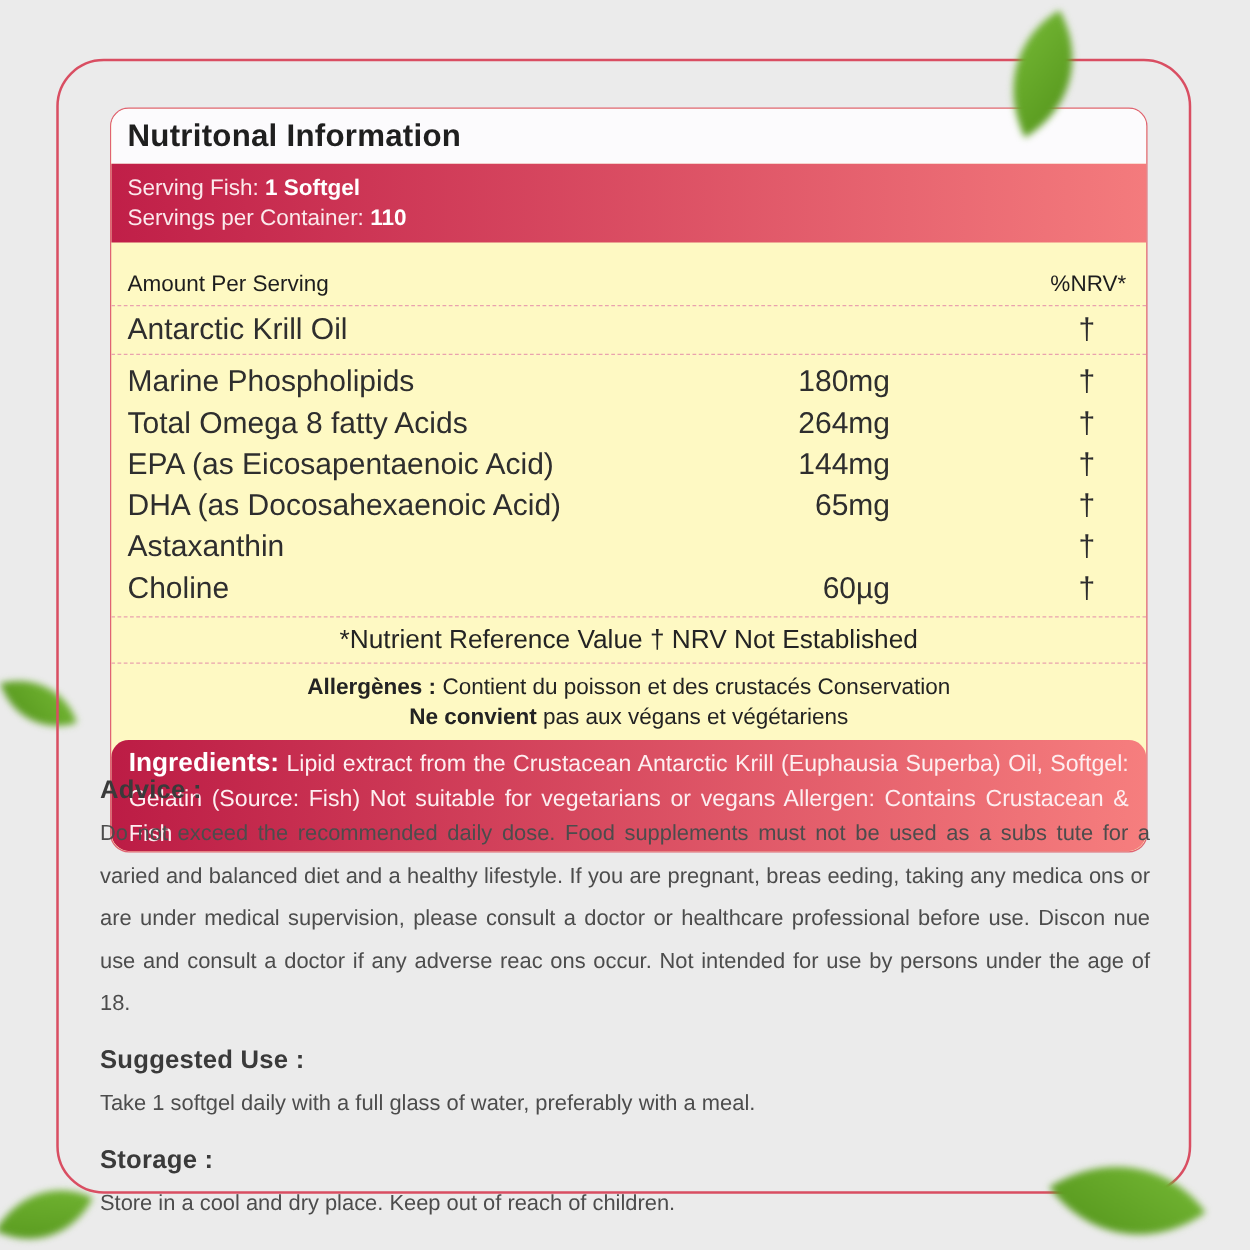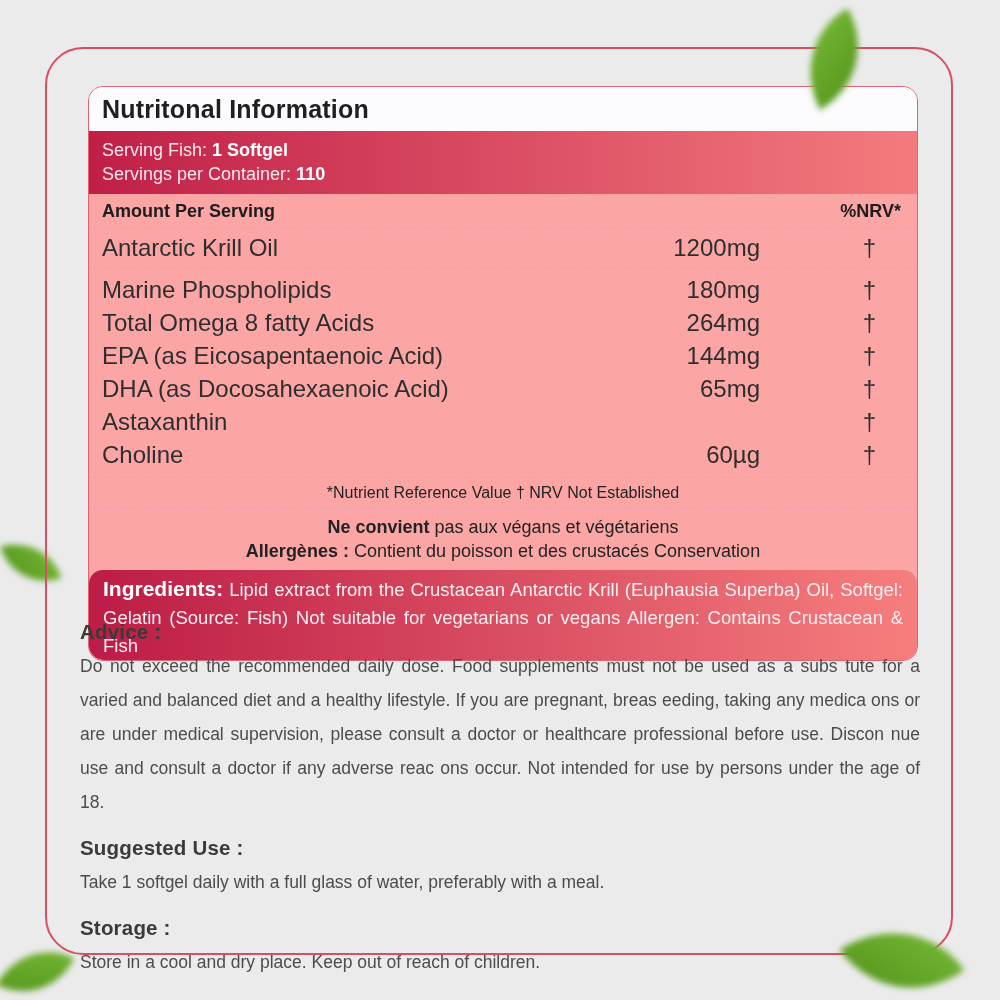--- a/index.html
+++ b/index.html
@@ -11,49 +11,49 @@
   
   .frame{
     position:absolute;left:45px;top:47px;width:908px;height:908px;
     border:2px solid #d94e62;border-radius:38px;z-index:1;
     box-sizing:border-box;
   }
   
   .card{
     position:absolute;left:88px;top:86px;width:830px;z-index:2;
     box-sizing:border-box;border:1px solid #e06373;border-radius:15px;
-    overflow:hidden;background:#fca5a5;
+    overflow:hidden;background:#fef9c3;
   }
   .card-title{
     background:#fcfbfd;padding:8px 12px 7px 13px;
     font-size:25px;font-weight:bold;color:#1f1f1f;letter-spacing:.2px;
   }
   .serving-bar{
     background:linear-gradient(90deg,#c01f48 0%,#f47b7d 100%);
     color:#fbe9ec;padding:7px 12px 8px 13px;font-size:18px;line-height:24px;
   }
   .serving-bar b{color:#ffffff;}
   .thead{
-    display:flex;align-items:center;font-weight:bold;color:#1d1d1d;
-    font-size:18px;padding:7px 0 6px 13px;
+    display:flex;align-items:center;font-weight:normal;color:#1d1d1d;
+    font-size:18px;padding:23px 0 6px 13px;
   }
   .thead .hleft{flex:1;}
   .thead .hright{width:150px;text-align:right;padding-right:16px;}
   .trow{
     display:flex;align-items:center;font-size:24px;color:#2e2e2e;
   }
   .trow .name{flex:1;padding-left:13px;}
   .trow .amount{width:130px;padding-right:62px;text-align:right;}
   .trow .nrv{width:95px;text-align:center;}
   .krill-row{border-top:1px dashed #e9a2ae;border-bottom:1px dashed #e9a2ae;padding:5px 0;}
   .group{padding:5px 0 6px;}
-  .group .trow{padding:2.5px 0;}
+  .group .trow{padding:2.5px 0;gap:48px;}
   .footnote{
     border-top:1px dashed #e9a2ae;border-bottom:1px dashed #e9a2ae;
-    text-align:center;font-size:16px;color:#232323;padding:6px 0;
+    text-align:center;font-size:21px;color:#232323;padding:6px 0;
   }
   .allergen{
     text-align:center;font-size:18px;color:#232323;line-height:24px;
     padding:6px 0 7px;
   }
   .ingredients{
     background:linear-gradient(90deg,#bc1c45 0%,#f67e7e 100%);
     border-radius:14px 14px 15px 15px;
     color:#fdeef0;padding:5px 14px 0;font-size:18.5px;line-height:28px;
     text-align:justify;
@@ -101,21 +101,20 @@
     <div><span>Servings per Container: </span><b>110</b></div>
   </div>
 
   <div class="thead">
     <div class="hleft">Amount Per Serving</div>
     <div class="hright">%NRV*</div>
   </div>
 
   <div class="trow krill-row">
     <div class="name">Antarctic Krill Oil</div>
-    <div class="amount">1200mg</div>
     <div class="nrv">†</div>
   </div>
 
   <div class="group">
     <div class="trow">
       <div class="name">Marine Phospholipids</div>
       <div class="amount">180mg</div>
       <div class="nrv">†</div>
     </div>
     <div class="trow">
@@ -140,22 +139,22 @@
     <div class="trow">
       <div class="name">Choline</div>
       <div class="amount">60µg</div>
       <div class="nrv">†</div>
     </div>
   </div>
 
   <div class="footnote">*Nutrient Reference Value † NRV Not Established</div>
 
   <div class="allergen">
+    <div><b>Allergènes :</b><span> Contient du poisson et des crustacés Conservation</span></div>
     <div><b>Ne convient</b><span> pas aux végans et végétariens</span></div>
-    <div><b>Allergènes :</b><span> Contient du poisson et des crustacés Conservation</span></div>
   </div>
 
   <div class="ingredients">
     <b>Ingredients:</b><span> Lipid extract from the Crustacean Antarctic Krill (Euphausia Superba) Oil, Softgel: Gelatin (Source: Fish) Not suitable for vegetarians or vegans Allergen: Contains Crustacean &amp; Fish</span>
   </div>
 
 </div>
 
 <div class="content">
   <h2>Advice :</h2>

